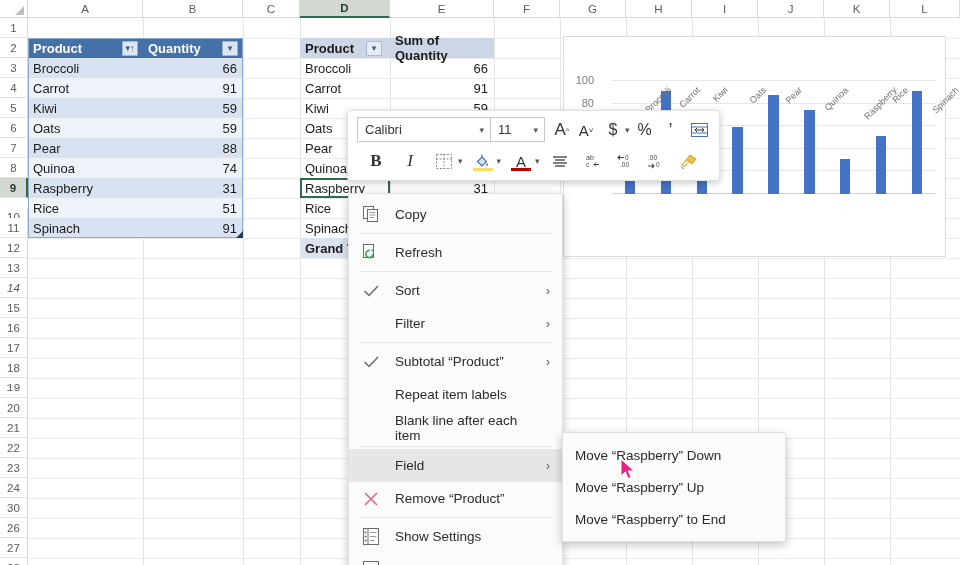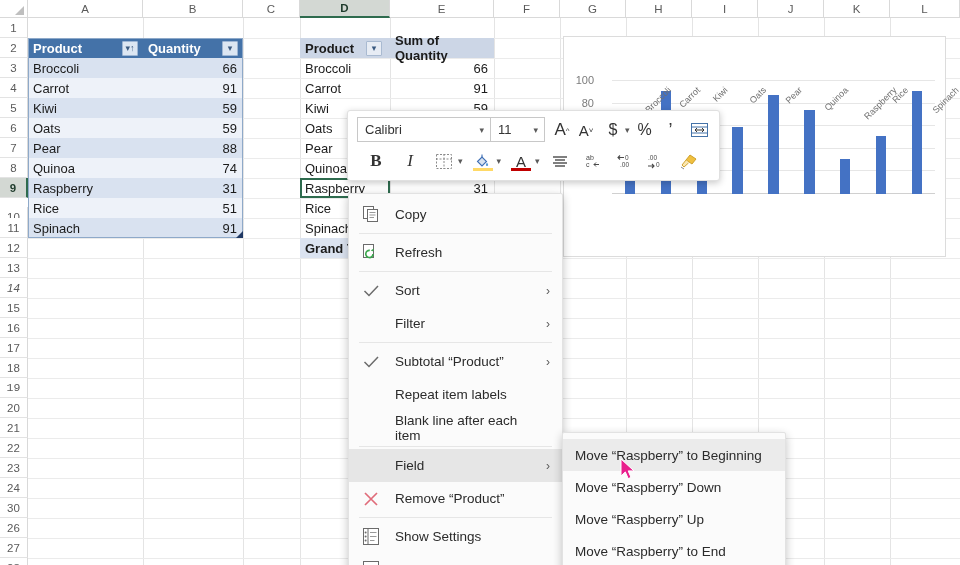--- a/index.html
+++ b/index.html
@@ -547,23 +547,20 @@
             <line x1="0" y1="11" x2="16" y2="11" stroke="#9a9a9a"></line>
             <line x1="8" y1="11" x2="8" y2="17" stroke="#9a9a9a"></line>
             <line x1="2.5" y1="7.8" x2="13.5" y2="7.8" stroke="#c4c4c4"></line>
           </svg>
         </span>
         <span>Show Field List</span>
       </div>
     </div>
 
   <div class="submenu" id="submenu">
-      <div class="smi hl">
-        <span>Move “Raspberry” to Beginning</span>
-      </div>
       <div class="smi">
         <span>Move “Raspberry” Down</span>
       </div>
       <div class="smi">
         <span>Move “Raspberry” Up</span>
       </div>
       <div class="smi">
         <span>Move “Raspberry” to End</span>
       </div>
     </div>

